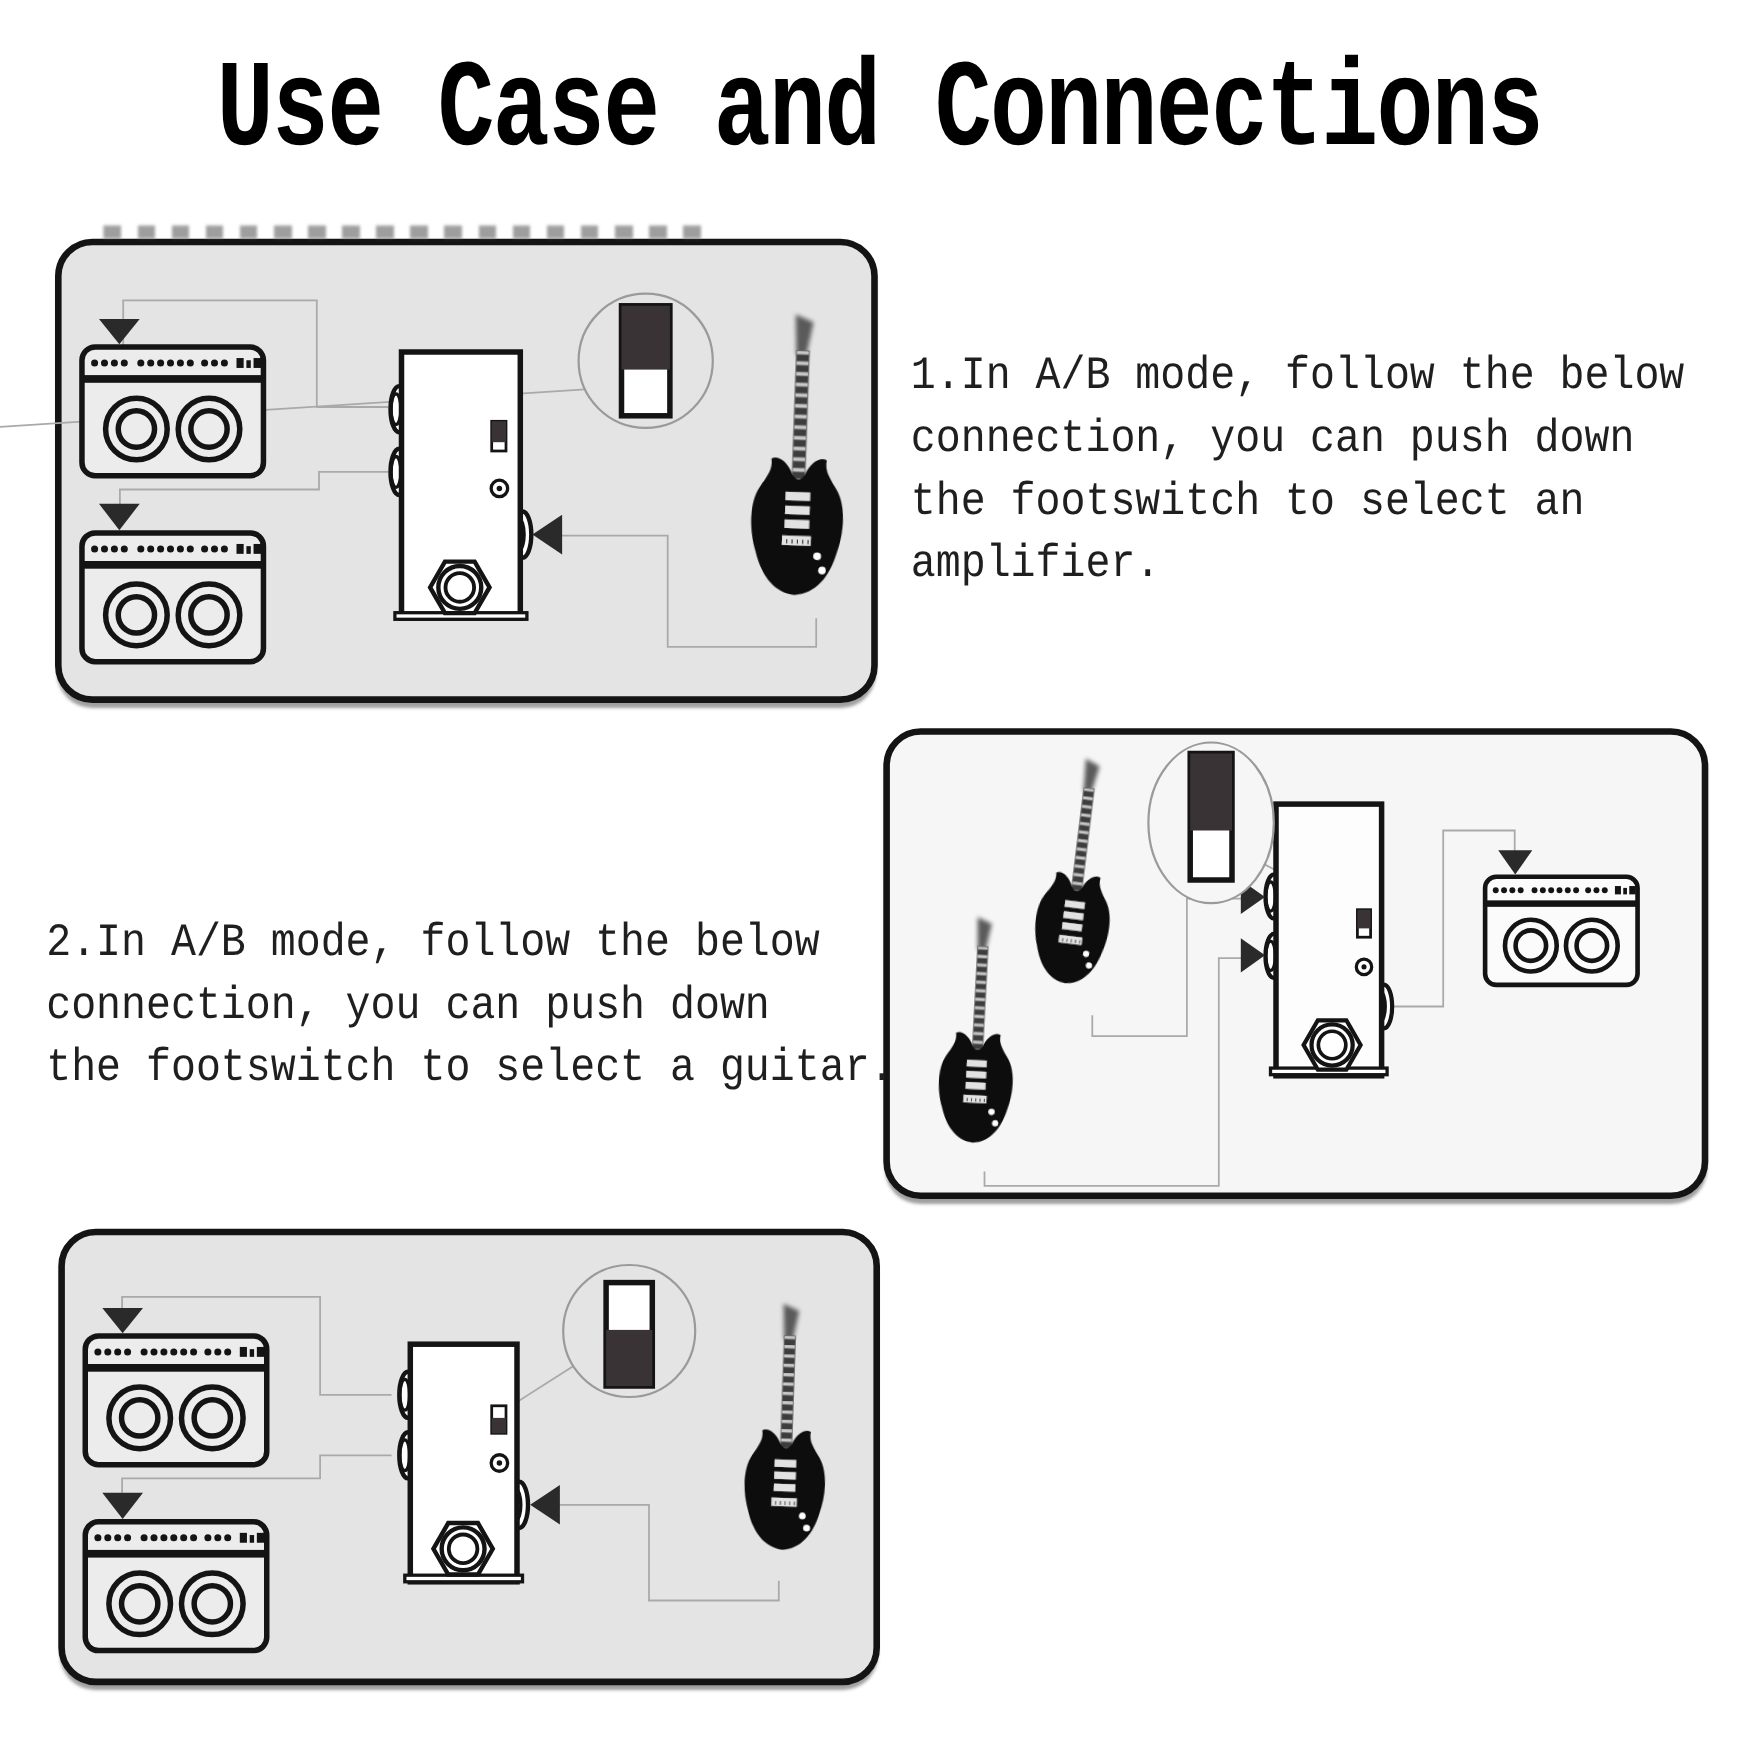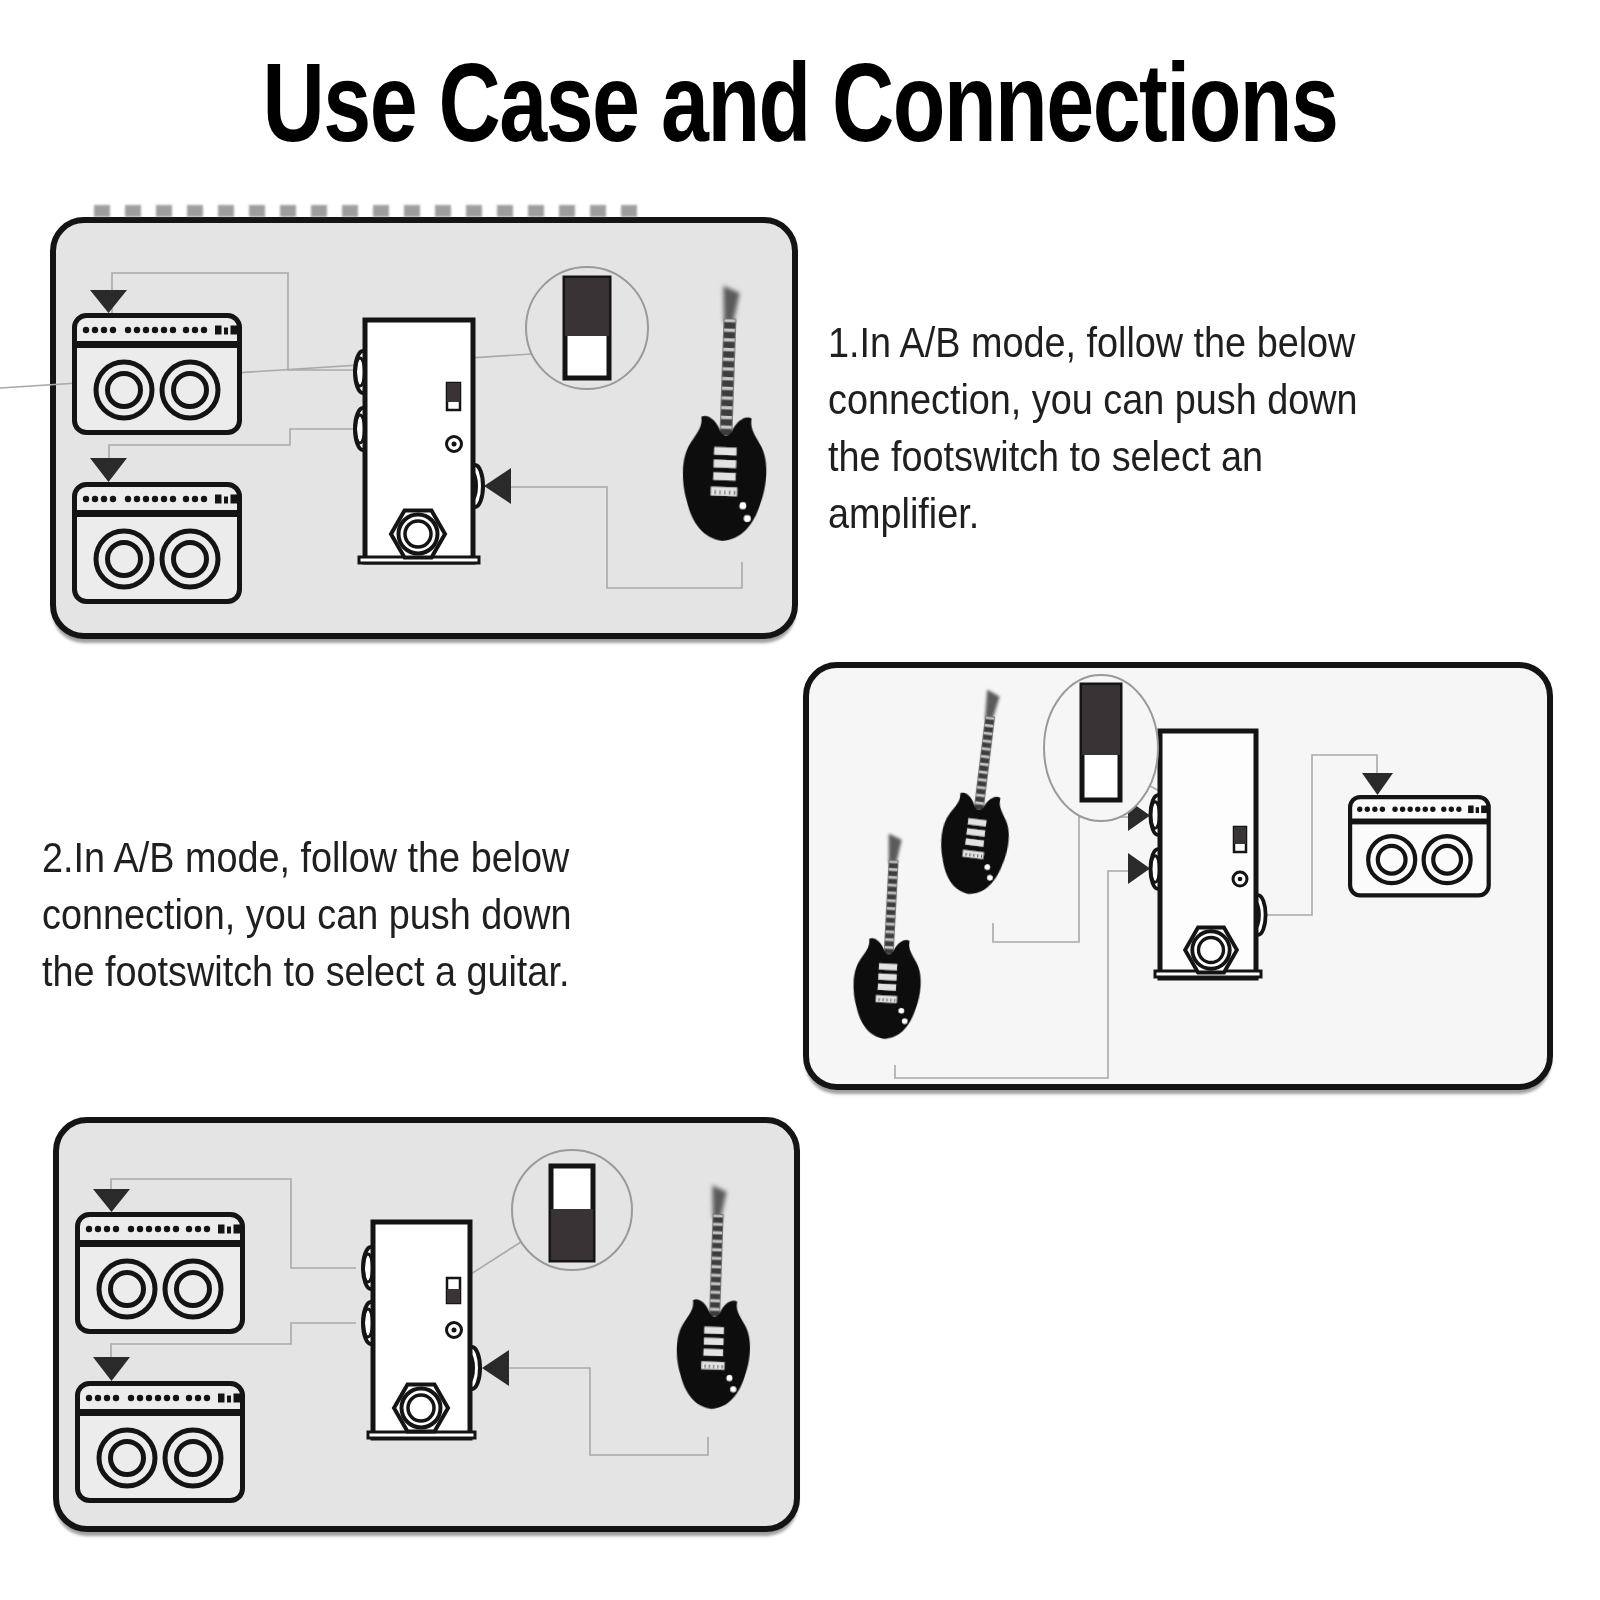--- a/index.html
+++ b/index.html
@@ -1,21 +1,21 @@
 <!DOCTYPE html>
 <html style="--ink: #141414; --wire: #a9a9a9; --switch-dark: #3a3335; --panel-gray: #e4e4e4; --panel-light: #f6f6f6; --text: #1f1f1f; --page: #ffffff;"><head>
 <meta charset="utf-8">
 <style>
   :root{
     --ink:#141414; --wire:#a9a9a9; --switch-dark:#3a3335;
     --panel-gray:#e4e4e4; --panel-light:#f6f6f6; --text:#1f1f1f; --page:#ffffff;
   }
   html,body{margin:0;padding:0;background:var(--page);}
   .stage{position:relative;width:1600px;height:1569px;background:var(--page);
-         font-family:Liberation Sans, sans-serif;overflow:hidden;}
+         font-family:Liberation Mono, monospace;overflow:hidden;}
   .title{position:absolute;top:38px;left:0;width:1600px;text-align:center;
          font-size:112px;font-weight:bold;color:#000;letter-spacing:-2px;white-space:nowrap;}
   .title>span{display:inline-block;transform:scaleX(0.77);transform-origin:center;}
   .panel{position:absolute;border:6px solid var(--ink);border-radius:34px;
          box-shadow:0 6px 3px -2px rgba(0,0,0,0.38);}
   .panel.gray{background:var(--panel-gray);}
   .panel.light{background:var(--panel-light);}
   #panel1{left:50px;top:217px;width:736px;height:410px;}
   #panel2{left:803px;top:662px;width:738px;height:416px;}
   #panel3{left:53px;top:1117px;width:735px;height:403px;}

